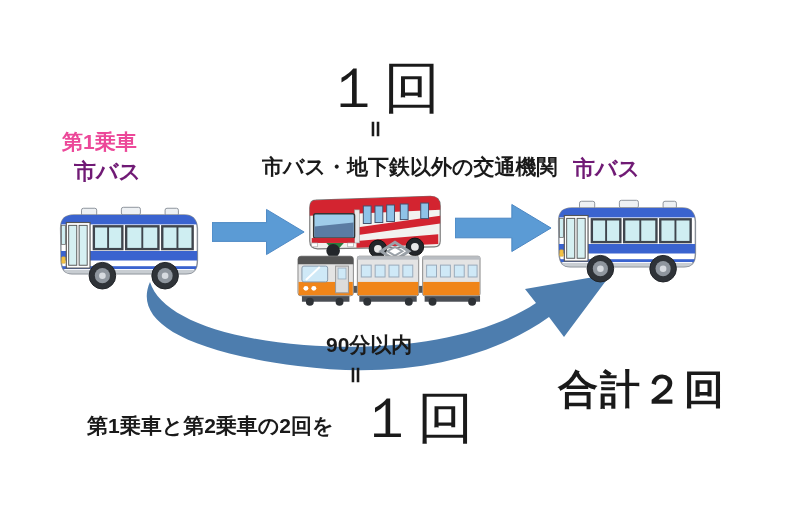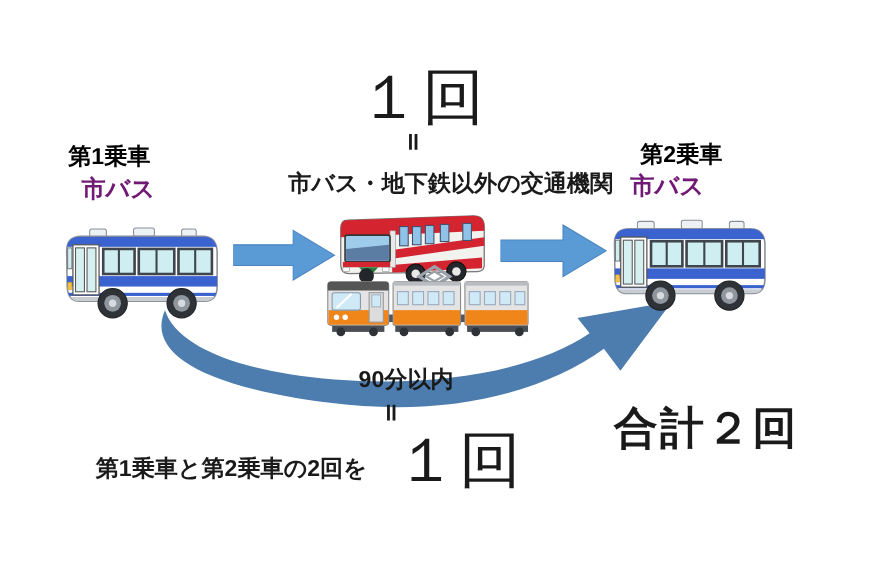--- a/index.html
+++ b/index.html
@@ -3,21 +3,21 @@
 <meta charset="utf-8">
 <style>
   html,body { margin:0; padding:0; background:#ffffff; }
   body { width:800px; height:511px; font-family:"Liberation Sans","DejaVu Sans",sans-serif; color:#1a1a1a; }
   .stage { position:relative; width:800px; height:511px; background:#ffffff; overflow:hidden; }
   .abs { position:absolute; }
 
   .count-big { font-size:56px; line-height:1; font-weight:500; letter-spacing:2px; white-space:nowrap;text-align:center; }
   .equals-vert { display:inline-block; font-size:26px; font-weight:bold; transform:rotate(90deg); transform-origin:center; line-height:1; }
   .caption { font-size:21px; font-weight:600; white-space:nowrap; }
-  .ride-title { font-size:21px; font-weight:bold; color:#000000; white-space:nowrap; }
+  .ride-title { font-size:21px; font-weight:bold; color:#ec4899; white-space:nowrap; }
   .ride-mode { font-size:22px; font-weight:600; color:#701a75; white-space:nowrap; }
   .time-label { font-size:21px; font-weight:600; white-space:nowrap; }
   .sentence-row { display:flex; align-items:flex-end; white-space:nowrap; }
   .sentence { font-size:21px; font-weight:600; margin-bottom:6px; margin-right:26px; }
   .total-label { font-size:40px; font-weight:600; letter-spacing:2px; white-space:nowrap; }
 
   .eq-wrap { width:34px; text-align:center; }
   svg { display:block; }
   .layer0 { z-index:0; } .layer1 { z-index:1; } .layer2 { z-index:2; }
 </style>
@@ -32,21 +32,20 @@
 
   <div class="abs layer2 count-big" style="left:326px; top:60px;">１回</div>
   <div class="abs layer2 eq-wrap" style="left:360px; top:116px;">
     <span class="equals-vert">＝</span>
   </div>
   <div class="abs layer2 caption" style="left:262px; top:153px;text-align:right;">市バス・地下鉄以外の交通機関</div>
 
   <div class="abs layer2 ride-title" style="left:62px; top:128px;">第1乗車</div>
   <div class="abs layer2 ride-mode" style="left:74px; top:157px;">市バス</div>
 
-  <div class="abs layer2 ride-title" style="left:582px; top:126px;">第2乗車</div>
   <div class="abs layer2 ride-mode" style="left:573px; top:154px;">市バス</div>
 
   <svg class="abs layer1" style="left:53px; top:203px;" width="152" height="96" viewBox="0 0 160 100" aria-hidden="true">
     <defs>
       <clipPath id="busbodyL">
           <path d="M22,12 L138,12 Q151,12 152,26 L152,60 Q152,74 140,74 L20,74 Q9,74 8.5,60 L8,26 Q8,12 22,12 Z"></path>
         </clipPath>
     </defs>
     <rect x="30" y="5" width="16" height="8" rx="2" fill="#eef1f4" stroke="#8a9099"></rect>
     <rect x="72" y="4" width="20" height="8" rx="2" fill="#eef1f4" stroke="#8a9099"></rect>

